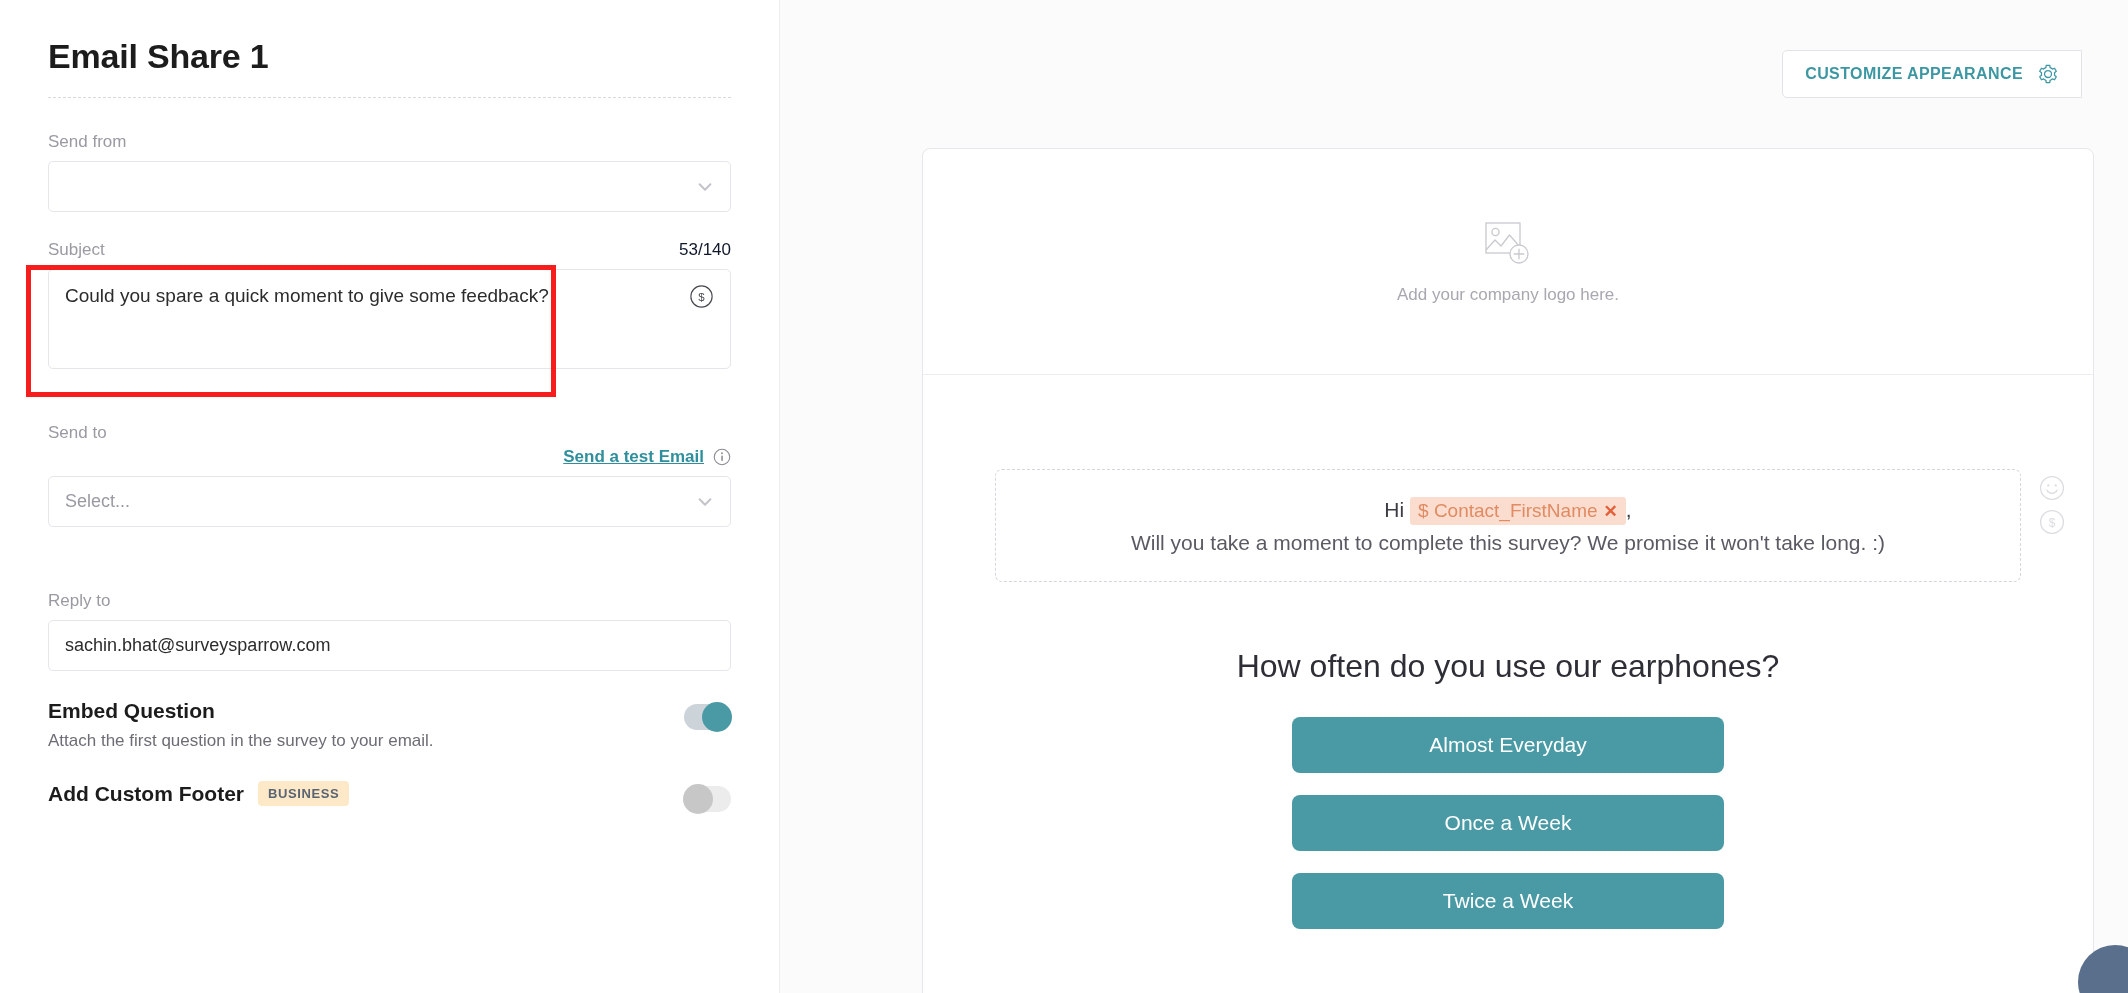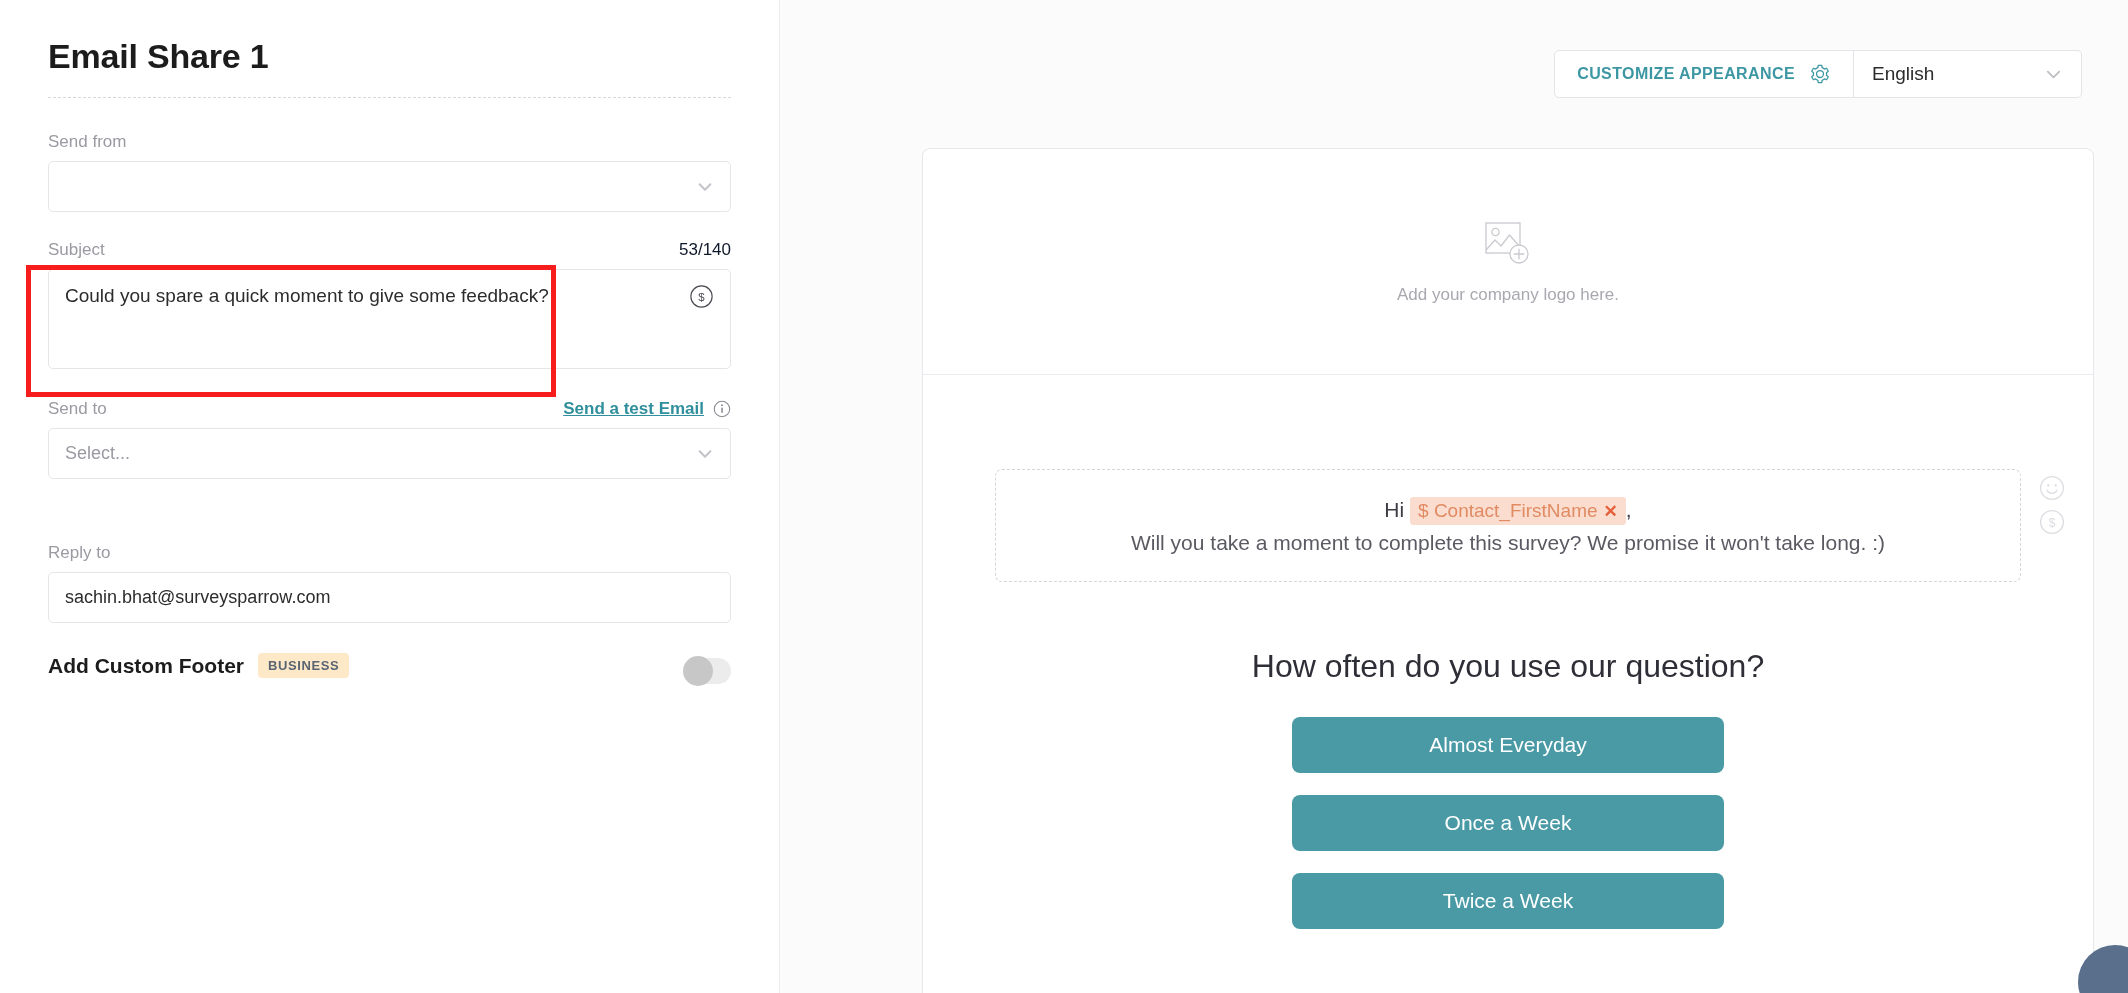--- a/index.html
+++ b/index.html
@@ -95,21 +95,21 @@
     right: 16px; top: 14px;
     width: 25px; height: 25px;
   }
 
   .sendto-spacer { height: 36px; }
 
   .link-row {
     display: flex; align-items: center; justify-content: space-between;
     padding-bottom: 9px;
   }
-  .test-link-wrap { display: flex; align-items: center; gap: 9px; }
+  .test-link-wrap { display: flex; align-items: center; gap: 9px; margin-top: 48px; }
   .test-link {
     font-size: 17px;
     color: #2f8f9d;
     text-decoration: underline;
     font-weight: bold;
     cursor: pointer;
   }
   .info-icon { width: 18px; height: 18px; display: block; }
 
   .toggle-row {
@@ -326,20 +326,29 @@
 
     <div class="sendto-spacer"></div>
 
     <div class="group">
       <span class="field-label">Reply to</span>
       <div class="input-box">
         <span>sachin.bhat@surveysparrow.com</span>
       </div>
     </div>
 
+    <div class="toggle-row">
+      <div>
+        <div class="toggle-title">Embed Question</div>
+        <div class="toggle-sub">Attach the first question in the survey to your email.</div>
+      </div>
+      <div class="switch on">
+        <div class="knob"></div>
+      </div>
+    </div>
 
     <div class="toggle-row" style="margin-top:30px">
       <div class="toggle-title">
         <span>Add Custom Footer</span>
         <span class="badge">BUSINESS</span>
       </div>
       <div class="switch off">
         <div class="knob"></div>
       </div>
     </div>
@@ -348,26 +357,20 @@
   </div>
 
   <div class="right-panel">
 
     <div class="toolbar">
       <div class="customize-btn">
         <span>CUSTOMIZE APPEARANCE</span>
         <svg width="22" height="22" viewBox="0 0 24 24">
           <path d="M12 8.2a3.8 3.8 0 1 0 0 7.6 3.8 3.8 0 0 0 0-7.6z" fill="none" stroke="#3d97a3" stroke-width="1.4"></path>
           <path d="M19.2 12c0-.5-.05-1-.14-1.47l2-1.5-1.9-3.3-2.37.9a7.5 7.5 0 0 0-2.54-1.47L14 2.7h-4l-.25 2.46a7.5 7.5 0 0 0-2.54 1.47l-2.37-.9-1.9 3.3 2 1.5a7.6 7.6 0 0 0 0 2.94l-2 1.5 1.9 3.3 2.37-.9a7.5 7.5 0 0 0 2.54 1.47L10 21.3h4l.25-2.46a7.5 7.5 0 0 0 2.54-1.47l2.37.9 1.9-3.3-2-1.5c.09-.47.14-.97.14-1.47z" fill="none" stroke="#3d97a3" stroke-width="1.4" stroke-linejoin="round"></path>
-        </svg>
-      </div>
-      <div class="lang-select">
-        <span>English</span>
-        <svg width="19" height="19" viewBox="0 0 20 20">
-          <path d="M4 7 L10 13 L16 7" fill="none" stroke="#bfbfc6" stroke-width="2" stroke-linecap="round" stroke-linejoin="round"></path>
         </svg>
       </div>
     </div>
 
     <div class="preview-card">
 
       <div class="logo-zone">
         <svg class="logo-ph" viewBox="0 0 60 52">
           <rect x="8" y="4" width="34" height="30" fill="none" stroke="#c9c9cf" stroke-width="1.3"></rect>
           <circle cx="17.5" cy="13" r="3.6" fill="none" stroke="#c9c9cf" stroke-width="1.3"></circle>
@@ -393,21 +396,21 @@
             <circle cx="16.7" cy="10.4" r="1.15" fill="#dcdce1"></circle>
             <path d="M8 15.2 a5.6 5.6 0 0 0 10 0" fill="none" stroke="#dcdce1" stroke-width="1.3" stroke-linecap="round"></path>
           </svg>
           <svg class="side-icon" viewBox="0 0 26 26">
             <circle cx="13" cy="13" r="11.4" fill="none" stroke="#dcdce1" stroke-width="1.3"></circle>
             <text x="13" y="17.6" font-size="12" font-family="Liberation Sans, sans-serif" fill="#dcdce1" text-anchor="middle">$</text>
           </svg>
         </div>
       </div>
 
-      <div class="question-title">How often do you use our question?</div>
+      <div class="question-title">How often do you use our earphones?</div>
 
       <div class="choices">
         <button class="choice-btn">Almost Everyday</button>
         <button class="choice-btn">Once a Week</button>
         <button class="choice-btn">Twice a Week</button>
       </div>
 
     </div>
 
     <div class="chat-bubble"></div>

